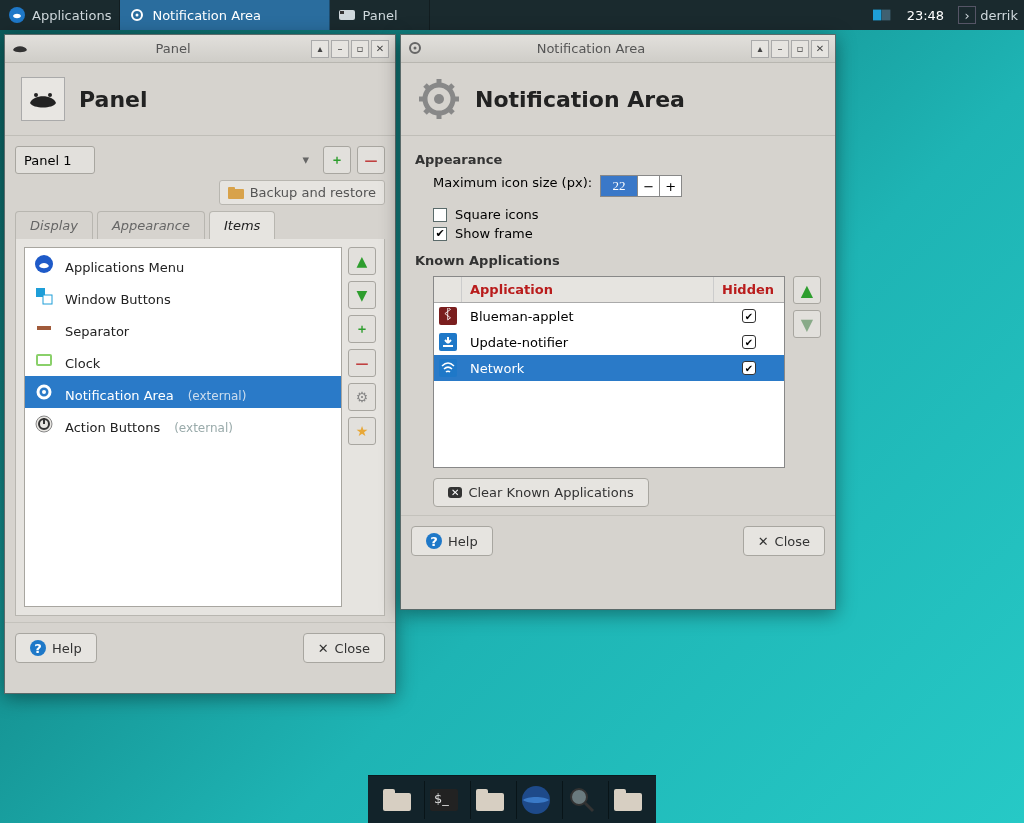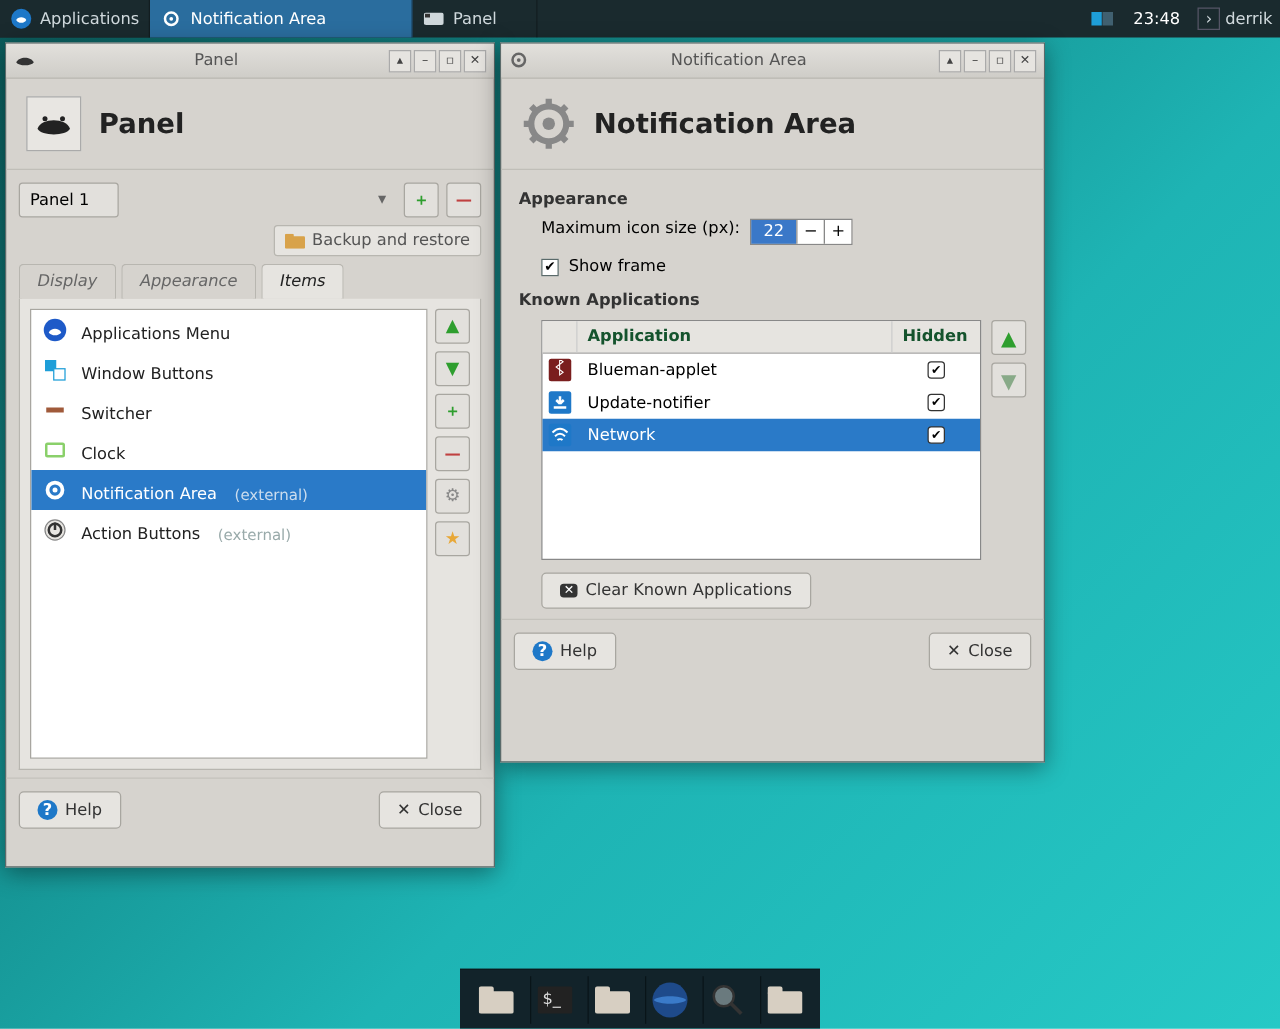--- a/index.html
+++ b/index.html
@@ -45,29 +45,29 @@
 .li.sel .ext{color:#cde;}
 .side-btns{display:flex;flex-direction:column;gap:6px;}
 .side-btns .sq-btn{font-size:14px;}
 .footer{display:flex;justify-content:space-between;padding:10px;border-top:1px solid #c4c2bc;}
 .btn{border:1px solid #a8a6a0;background:#e6e4e0;border-radius:4px;padding:6px 14px;display:inline-flex;align-items:center;gap:6px;cursor:pointer;color:#333;}
 
 .nbody{padding:12px 14px 8px;}
 .section-h{font-weight:700;color:#333;margin:4px 0 8px;}
 .field-row{display:flex;gap:8px;margin:4px 0 10px 18px;}
 .spin{display:flex;border:1px solid #888;}
-.spin input{width:36px;border:none;background:#3a78c8;color:#fff;text-align:center;padding:2px 0;}
+.spin input{width:36px;border:none;background:#3a78c8;color:#fff;text-align:center;padding:2px 0;font-family:Liberation Serif, serif;}
 .spin button{width:22px;border:none;border-left:1px solid #888;background:#fff;cursor:pointer;}
 .chk-row{display:flex;align-items:center;gap:8px;margin:4px 0 4px 18px;}
 .chk{width:14px;height:14px;border:1px solid #5a6a6a;background:#fff;display:inline-flex;align-items:center;justify-content:center;}
 .chk.on:after{content:"✔";font-size:11px;color:#000;}
 .app-table{margin:6px 0 10px 18px;display:flex;gap:8px;}
 .grid{flex:1;border:1px solid #888;background:#fff;}
 .grid .hdr{display:flex;background:#e6e4e0;border-bottom:1px solid #aaa;}
-.grid .hdr .cell{padding:5px 8px;font-weight:700;color:#14532d;}
+.grid .hdr .cell{padding:5px 8px;font-weight:700;color:#b91c1c;}
 .grid .hdr .c1{width:28px;border-right:1px solid #ccc;}
 .grid .hdr .c2{flex:1;border-right:1px solid #ccc;}
 .grid .hdr .c3{width:70px;}
 .grid .gr{display:flex;align-items:center;height:26px;}
 .grid .gr.sel{background:#2a7ac8;color:#fff;}
 .grid .gr .c1{width:28px;display:flex;align-items:center;justify-content:center;}
 .grid .gr .c2{flex:1;padding:0 8px;}
 .grid .gr .c3{width:70px;display:flex;align-items:center;justify-content:center;}
 .ck{width:14px;height:14px;border:1px solid #333;border-radius:3px;background:#fff;display:inline-flex;align-items:center;justify-content:center;}
 .ck.on:after{content:"✔";font-size:10px;color:#000;}
@@ -198,21 +198,21 @@
               </svg>
             </span>
             <span>Window Buttons</span>
           </div>
           <div class="li">
             <span class="ic" style="color:#555">
               <svg width="20" height="20" viewBox="0 0 20 20">
                 <rect x="3" y="8" width="14" height="4" fill="#a05a3a"></rect>
               </svg>
             </span>
-            <span>Switcher</span>
+            <span>Separator</span>
           </div>
           <div class="li">
             <span class="ic" style="color:#555">
               <svg width="20" height="20" viewBox="0 0 20 20">
                 <rect x="2" y="4" width="16" height="12" rx="2" fill="#8ad06a"></rect>
                 <rect x="4" y="6" width="12" height="8" fill="#fff"></rect>
               </svg>
             </span>
             <span>Clock</span>
           </div>
@@ -301,20 +301,24 @@
   </div>
   <div class="nbody">
     <div class="section-h">Appearance</div>
     <div class="field-row">
       <span>Maximum icon size (px):</span>
       <div class="spin">
         <input value="22" style="">
         <button>−</button>
         <button>+</button>
       </div>
+    </div>
+    <div class="chk-row">
+      <span class="chk"></span>
+      <span>Square icons</span>
     </div>
     <div class="chk-row">
       <span class="chk on"></span>
       <span>Show frame</span>
     </div>
     <div class="section-h" style="margin-top:12px;">Known Applications</div>
     <div class="app-table">
       <div class="grid">
         <div class="hdr">
           <div class="cell c1"></div>

